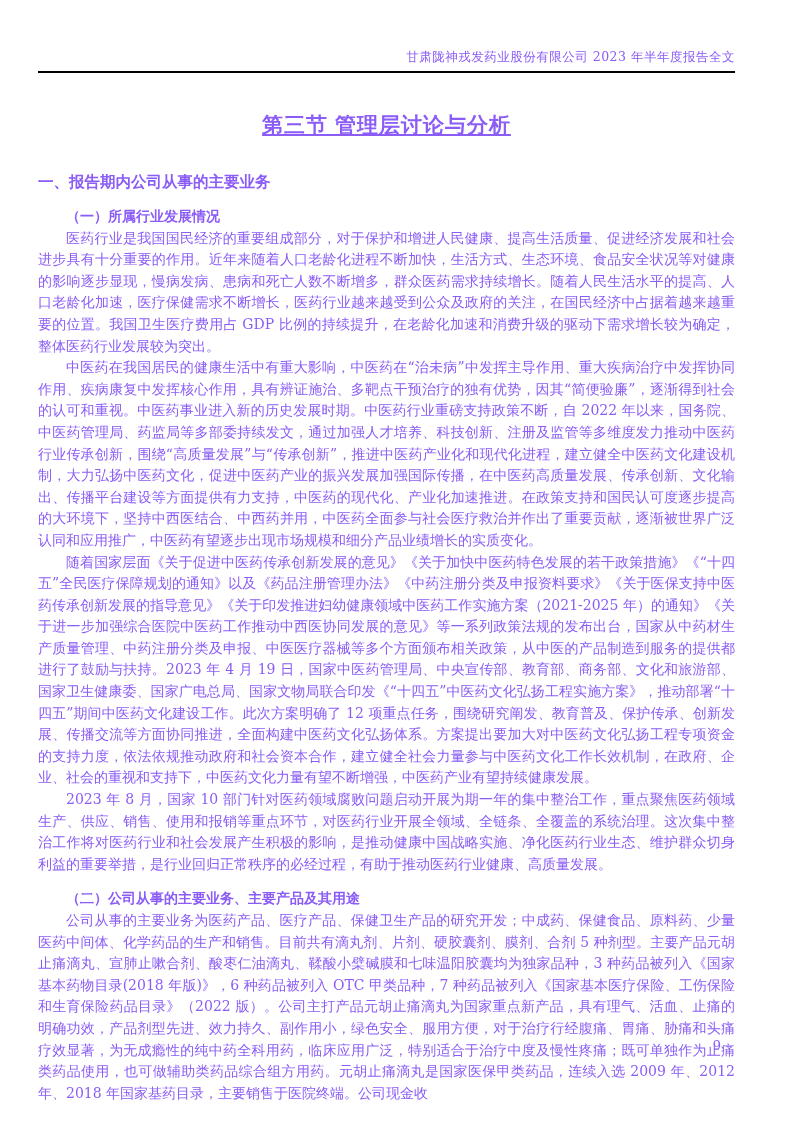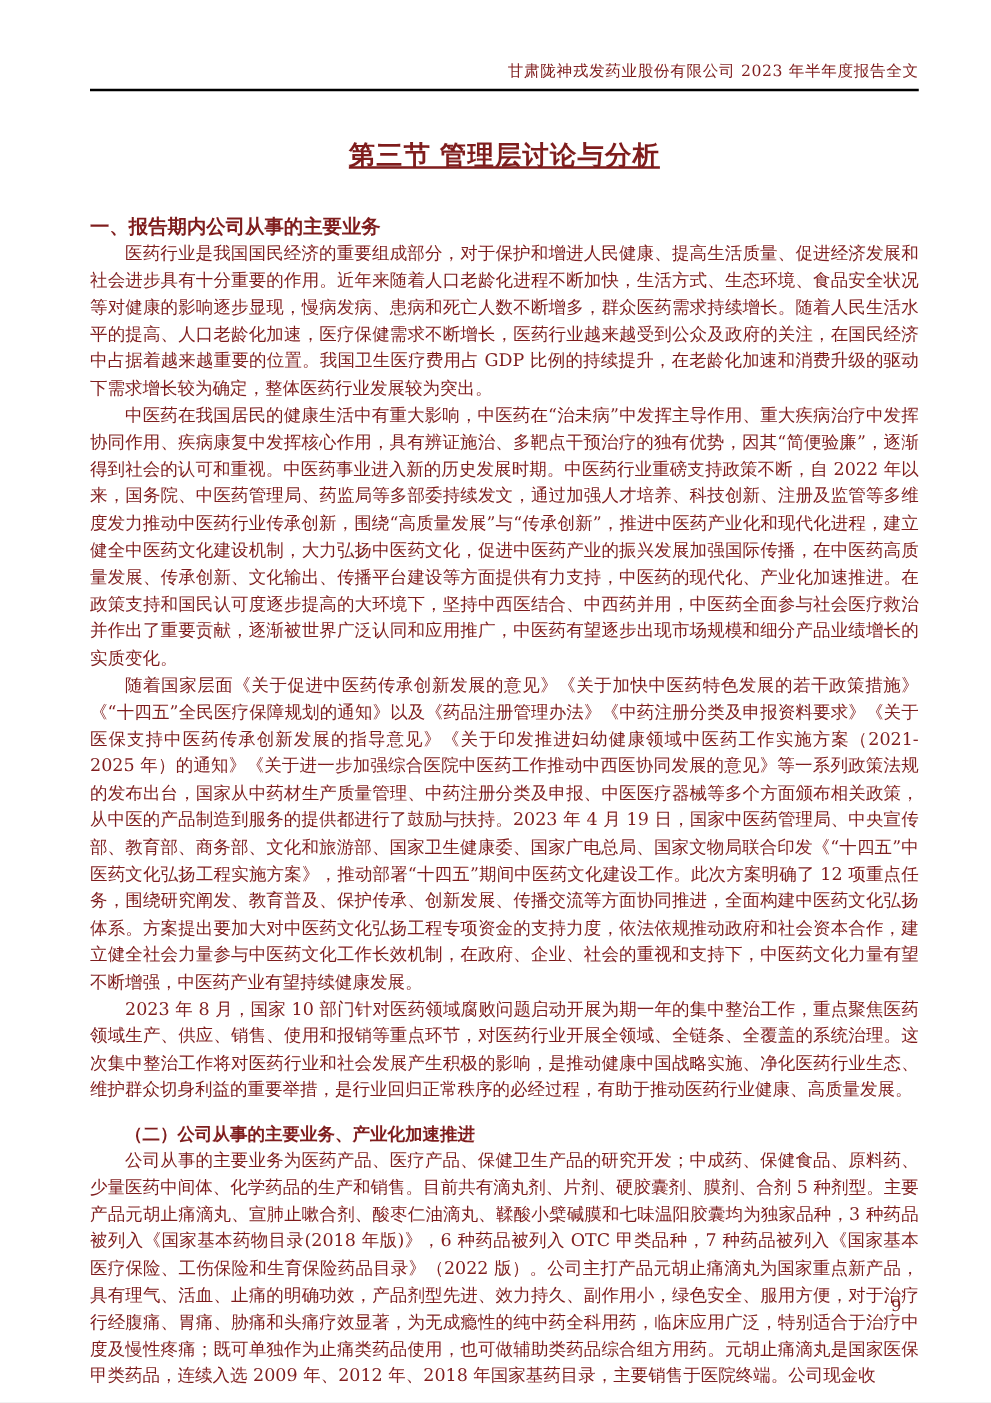--- a/index.html
+++ b/index.html
@@ -2,23 +2,23 @@
 <html><head>
 <meta charset="utf-8">
 <style>
   html,body{margin:0;padding:0;background:#e8e8e8;}
   .page{
     position:relative;
     width:793px;height:1122px;
     margin:0 auto;
     background:#ffffff;
     box-sizing:border-box;
-    padding:48px 58px 0 72px;
+    padding:48px 58px 0 38px;
     font-family:"DejaVu Serif","Liberation Serif",serif;
-    color:#7f1d1d;
+    color:#8b5cf6;
     overflow:hidden;
   }
   .doc-header{
     text-align:right;
     font-size:12.5px;
     line-height:17px;
     letter-spacing:0.5px;
     padding-bottom:6px;
     border-bottom:2px solid #000;
   }
@@ -68,28 +68,29 @@
 <div class="page">
 
   <div class="doc-header">
     <span>甘肃陇神戎发药业股份有限公司 2023 年半年度报告全文</span>
   </div>
 
   <h1 class="doc-title">第三节 管理层讨论与分析</h1>
 
   <h2 class="h-level1">一、报告期内公司从事的主要业务</h2>
 
+  <p class="h-level2">（一）所属行业发展情况</p>
 
   <p class="body-p">医药行业是我国国民经济的重要组成部分，对于保护和增进人民健康、提高生活质量、促进经济发展和社会进步具有十分重要的作用。近年来随着人口老龄化进程不断加快，生活方式、生态环境、食品安全状况等对健康的影响逐步显现，慢病发病、患病和死亡人数不断增多，群众医药需求持续增长。随着人民生活水平的提高、人口老龄化加速，医疗保健需求不断增长，医药行业越来越受到公众及政府的关注，在国民经济中占据着越来越重要的位置。我国卫生医疗费用占 GDP 比例的持续提升，在老龄化加速和消费升级的驱动下需求增长较为确定，整体医药行业发展较为突出。</p>
 
   <p class="body-p">中医药在我国居民的健康生活中有重大影响，中医药在“治未病”中发挥主导作用、重大疾病治疗中发挥协同作用、疾病康复中发挥核心作用，具有辨证施治、多靶点干预治疗的独有优势，因其“简便验廉”，逐渐得到社会的认可和重视。中医药事业进入新的历史发展时期。中医药行业重磅支持政策不断，自 2022 年以来，国务院、中医药管理局、药监局等多部委持续发文，通过加强人才培养、科技创新、注册及监管等多维度发力推动中医药行业传承创新，围绕“高质量发展”与“传承创新”，推进中医药产业化和现代化进程，建立健全中医药文化建设机制，大力弘扬中医药文化，促进中医药产业的振兴发展加强国际传播，在中医药高质量发展、传承创新、文化输出、传播平台建设等方面提供有力支持，中医药的现代化、产业化加速推进。在政策支持和国民认可度逐步提高的大环境下，坚持中西医结合、中西药并用，中医药全面参与社会医疗救治并作出了重要贡献，逐渐被世界广泛认同和应用推广，中医药有望逐步出现市场规模和细分产品业绩增长的实质变化。</p>
 
   <p class="body-p">随着国家层面《关于促进中医药传承创新发展的意见》《关于加快中医药特色发展的若干政策措施》《“十四五”全民医疗保障规划的通知》以及《药品注册管理办法》《中药注册分类及申报资料要求》《关于医保支持中医药传承创新发展的指导意见》《关于印发推进妇幼健康领域中医药工作实施方案（2021-2025 年）的通知》《关于进一步加强综合医院中医药工作推动中西医协同发展的意见》等一系列政策法规的发布出台，国家从中药材生产质量管理、中药注册分类及申报、中医医疗器械等多个方面颁布相关政策，从中医的产品制造到服务的提供都进行了鼓励与扶持。2023 年 4 月 19 日，国家中医药管理局、中央宣传部、教育部、商务部、文化和旅游部、国家卫生健康委、国家广电总局、国家文物局联合印发《“十四五”中医药文化弘扬工程实施方案》，推动部署“十四五”期间中医药文化建设工作。此次方案明确了 12 项重点任务，围绕研究阐发、教育普及、保护传承、创新发展、传播交流等方面协同推进，全面构建中医药文化弘扬体系。方案提出要加大对中医药文化弘扬工程专项资金的支持力度，依法依规推动政府和社会资本合作，建立健全社会力量参与中医药文化工作长效机制，在政府、企业、社会的重视和支持下，中医药文化力量有望不断增强，中医药产业有望持续健康发展。</p>
 
   <p class="body-p">2023 年 8 月，国家 10 部门针对医药领域腐败问题启动开展为期一年的集中整治工作，重点聚焦医药领域生产、供应、销售、使用和报销等重点环节，对医药行业开展全领域、全链条、全覆盖的系统治理。这次集中整治工作将对医药行业和社会发展产生积极的影响，是推动健康中国战略实施、净化医药行业生态、维护群众切身利益的重要举措，是行业回归正常秩序的必经过程，有助于推动医药行业健康、高质量发展。</p>
 
-  <p class="h-level2">（二）公司从事的主要业务、产业化加速推进</p>
+  <p class="h-level2">（二）公司从事的主要业务、主要产品及其用途</p>
 
   <p class="body-p">公司从事的主要业务为医药产品、医疗产品、保健卫生产品的研究开发；中成药、保健食品、原料药、少量医药中间体、化学药品的生产和销售。目前共有滴丸剂、片剂、硬胶囊剂、膜剂、合剂 5 种剂型。主要产品元胡止痛滴丸、宣肺止嗽合剂、酸枣仁油滴丸、鞣酸小檗碱膜和七味温阳胶囊均为独家品种，3 种药品被列入《国家基本药物目录(2018 年版)》，6 种药品被列入 OTC 甲类品种，7 种药品被列入《国家基本医疗保险、工伤保险和生育保险药品目录》（2022 版）。公司主打产品元胡止痛滴丸为国家重点新产品，具有理气、活血、止痛的明确功效，产品剂型先进、效力持久、副作用小，绿色安全、服用方便，对于治疗行经腹痛、胃痛、胁痛和头痛疗效显著，为无成瘾性的纯中药全科用药，临床应用广泛，特别适合于治疗中度及慢性疼痛；既可单独作为止痛类药品使用，也可做辅助类药品综合组方用药。元胡止痛滴丸是国家医保甲类药品，连续入选 2009 年、2012 年、2018 年国家基药目录，主要销售于医院终端。公司现金收</p>
 
   <div class="page-number">9</div>
 
 </div>
 
 </body></html>

